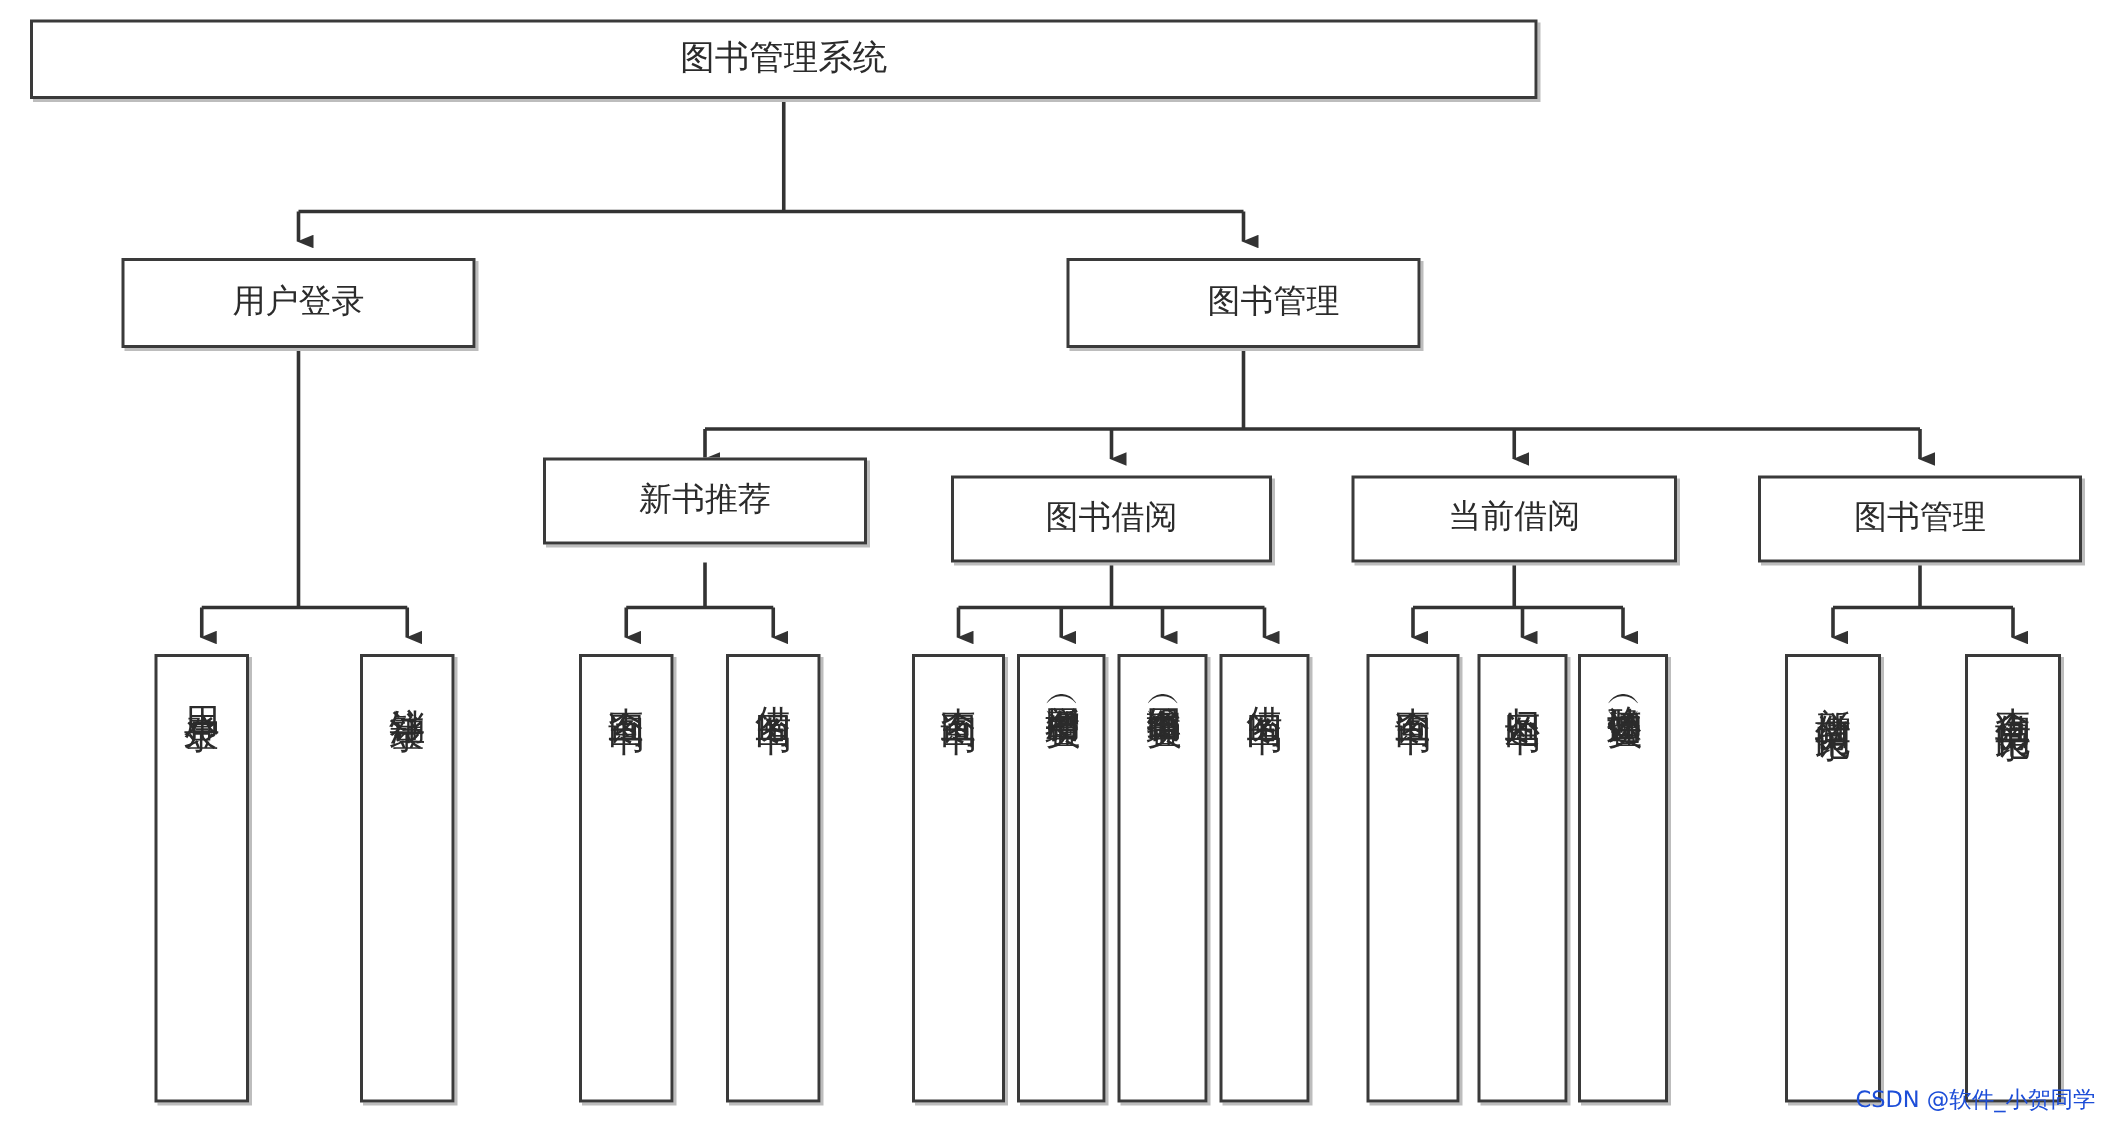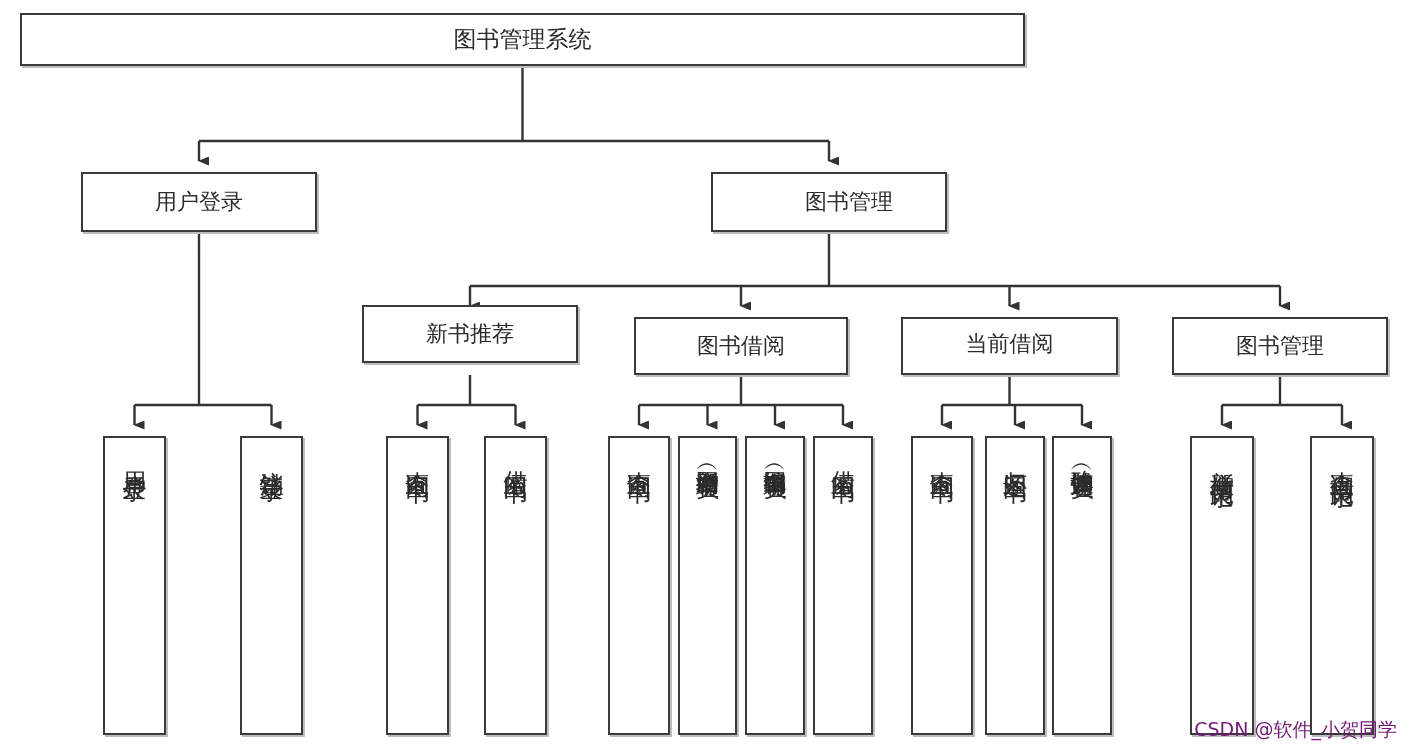--- a/index.html
+++ b/index.html
@@ -53,22 +53,22 @@
     text-orientation:upright;
     font-size:24px;
     letter-spacing:3px;
     line-height:1;
   }
   .node.v.tall .lbl{ font-size:23px; letter-spacing:1px; }
   #watermark{
     position:absolute;
     right:8px;
     bottom:4px;
-    font-size:19px;
-    color:#701a75;
+    font-size:15px;
+    color:#1d4ed8;
     white-space:nowrap;
     z-index:5;
   }
 </style>
 </head>
 <body>
 
 <div id="stage">
   <svg id="wires" viewBox="0 0 1405 747" width="1405" height="747">
     <defs>

